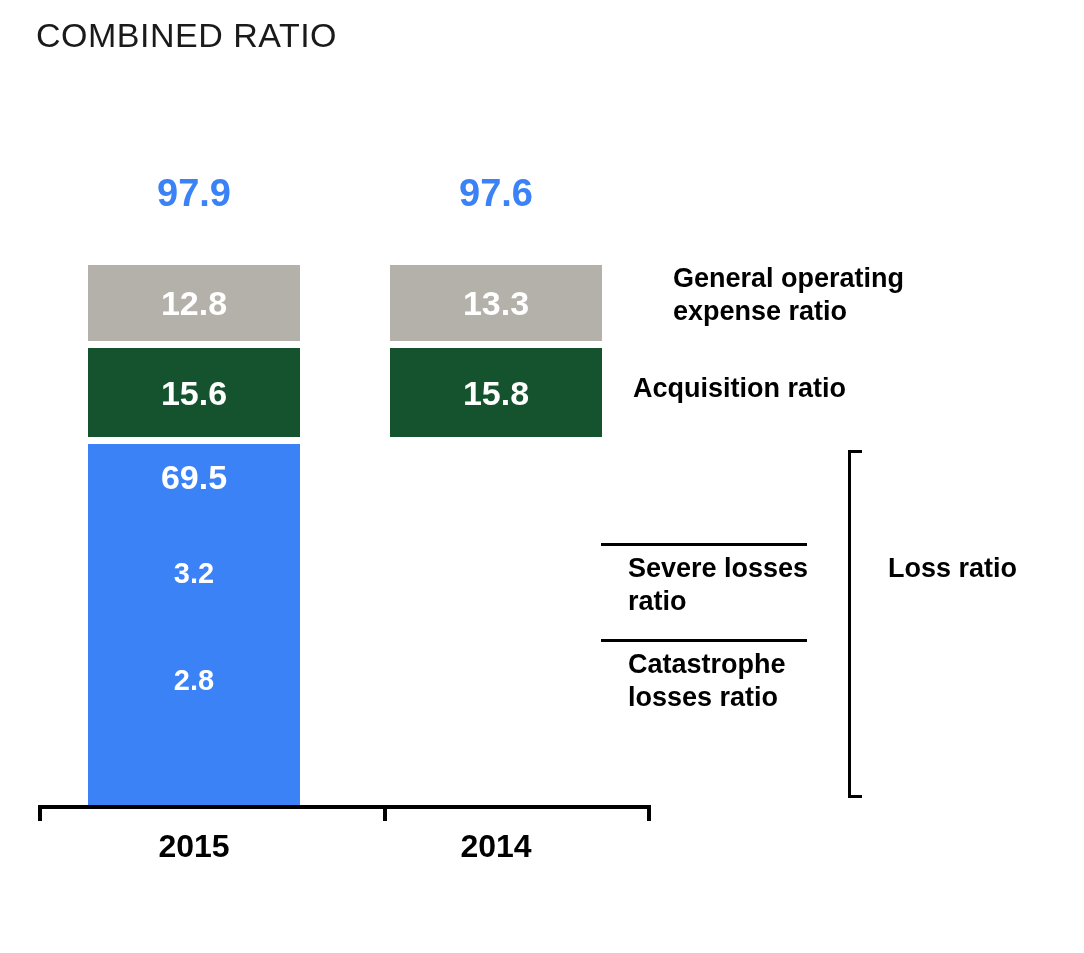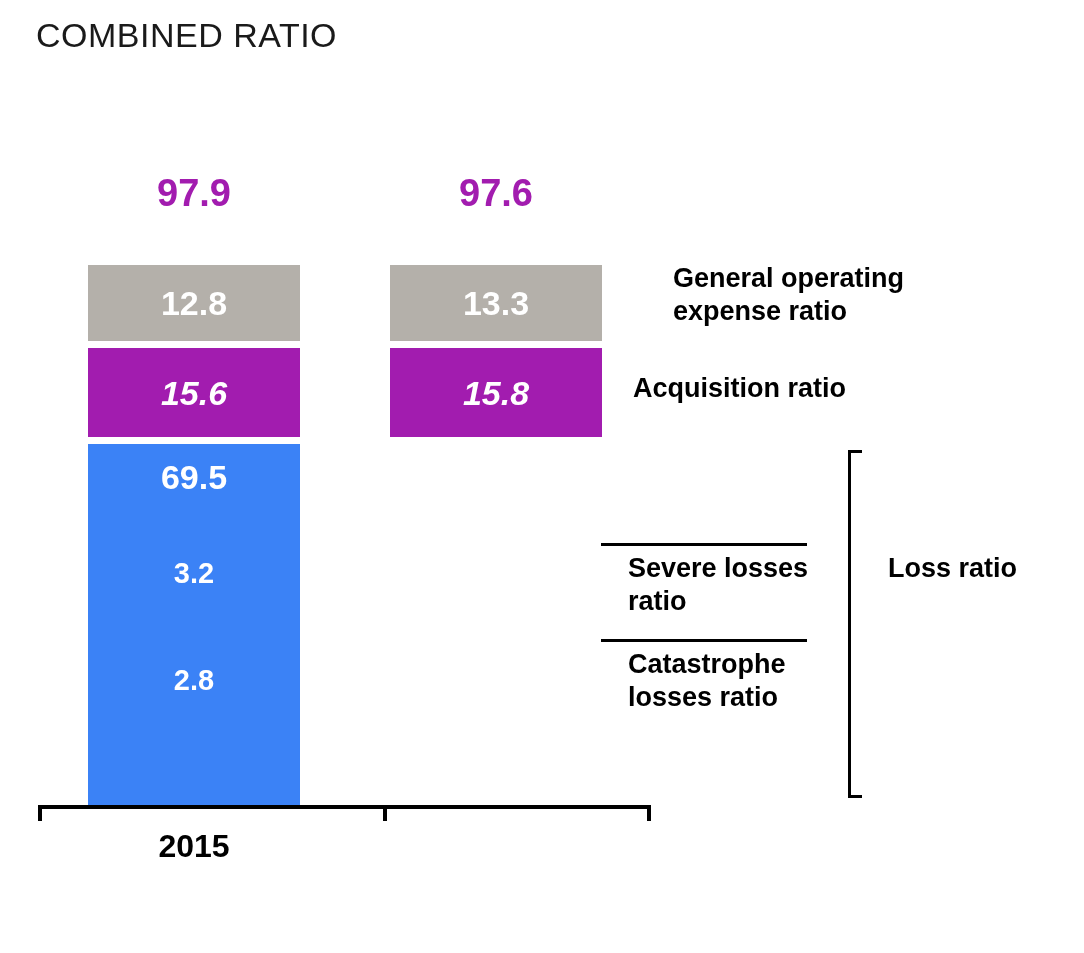--- a/index.html
+++ b/index.html
@@ -31,39 +31,39 @@
     color: #1a1a1a;
     white-space: nowrap;
   }
 
   
   .total-label {
     position: absolute;
     top: 172px;
     font-size: 38px;
     font-weight: bold;
-    color: #a21caf;
+    color: #3b82f6;
     text-align: center;
     white-space: nowrap;
   }
   #total-2015 { left: 88px; width: 212px; }
   #total-2014 { left: 390px; width: 212px; }
 
   
   .bar-col { position: absolute; }
   #bar-2015 { left: 88px; top: 265px; width: 212px; }
   #bar-2014 { left: 390px; top: 265px; width: 212px; }
 
   .seg {
     position: relative;
     box-sizing: border-box;
     width: 100%;
   }
   .seg-grey  { background-color: #b4b0aa; }
-  .seg-light { background-color: #a21caf; font-style: italic; }
+  .seg-light { background-color: #14532d; }
   .seg-dark  { background-color: #3b82f6; text-decoration: underline; }
 
   .seg-gap { height: 7px; background: #ffffff; width: 100%; }
 
   .seg-value {
     position: absolute;
     left: 0;
     width: 100%;
     text-align: center;
     color: #ffffff;
@@ -202,14 +202,15 @@
   <div id="legend-severe" class="legend-text">Severe losses ratio</div>
   <div id="legend-catastrophe" class="legend-text">Catastrophe losses ratio</div>
   <div id="legend-loss">Loss ratio</div>
 
   <div id="axis-line"></div>
   <div id="tick-left" class="axis-tick"></div>
   <div id="tick-mid" class="axis-tick"></div>
   <div id="tick-right" class="axis-tick"></div>
 
   <div id="axis-label-2015" class="axis-label">2015</div>
+  <div id="axis-label-2014" class="axis-label">2014</div>
 
 </div>
 
 </body></html>

